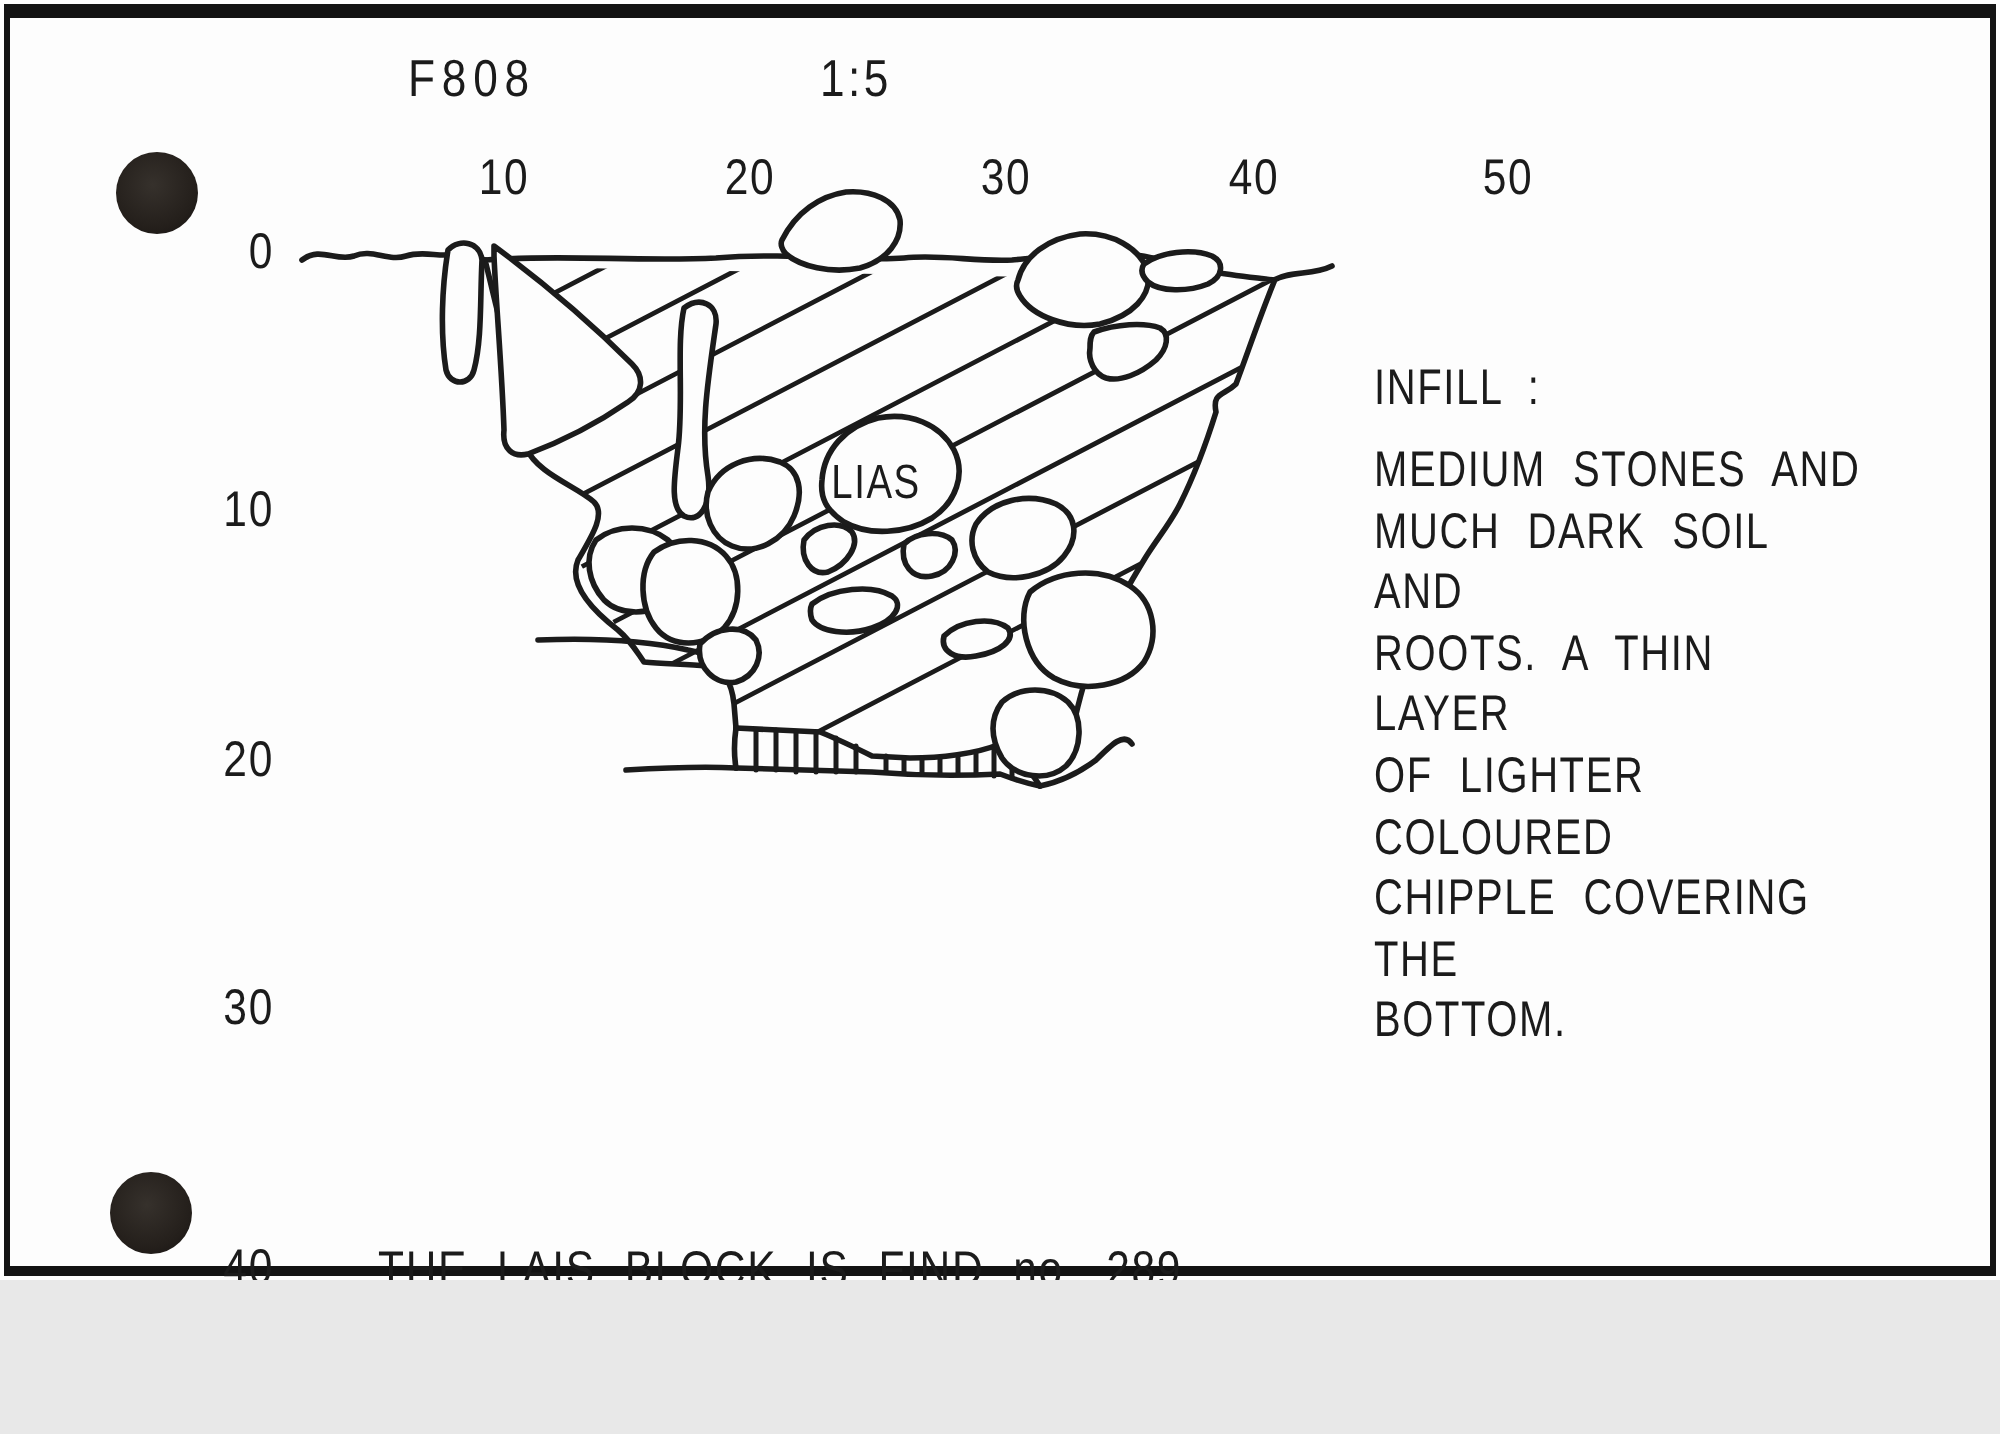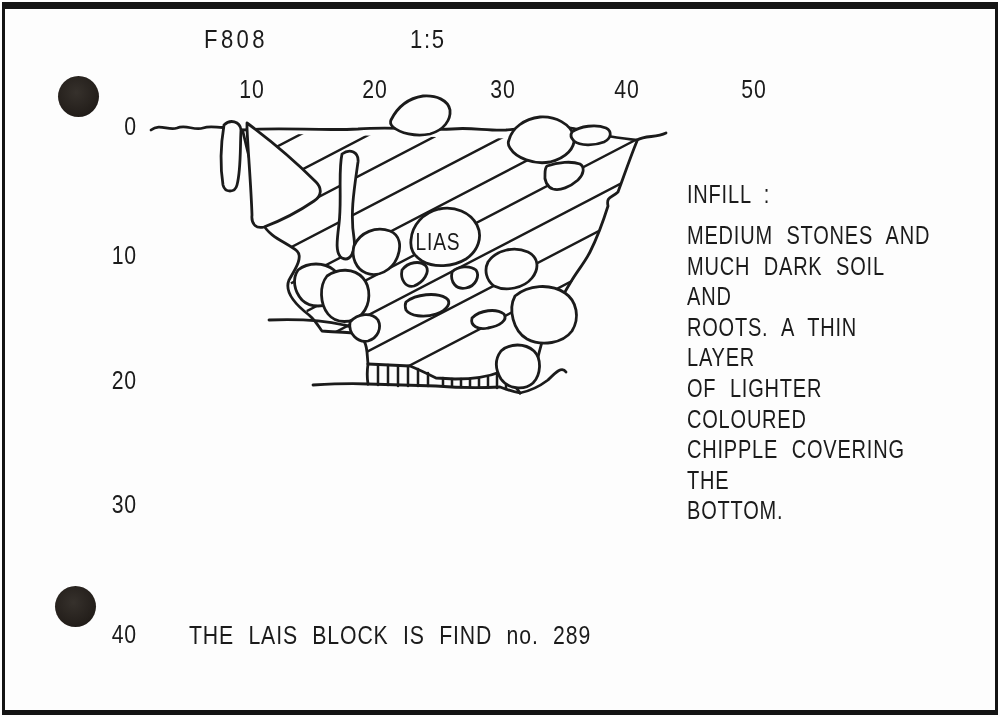--- a/index.html
+++ b/index.html
@@ -1,17 +1,17 @@
 <!DOCTYPE html>
 <html><head>
 <meta charset="utf-8">
 <style>
   html,body{margin:0;padding:0;background:#e8e8e8;}
   .sheet{
-    position:relative; width:1000px; height:717px;
+    position:relative; width:1000px; height:640px;
     background:#fdfdfd; overflow:hidden;
     font-family:"Liberation Sans", sans-serif; color:#1b1b1b;
   }
   .frame{
     position:absolute; inset:2px;
     border:3px solid #131313; border-top-width:7px; border-bottom-width:5px;
     pointer-events:none;
   }
   .hole{
     position:absolute; width:41px; height:41px; border-radius:50%;

